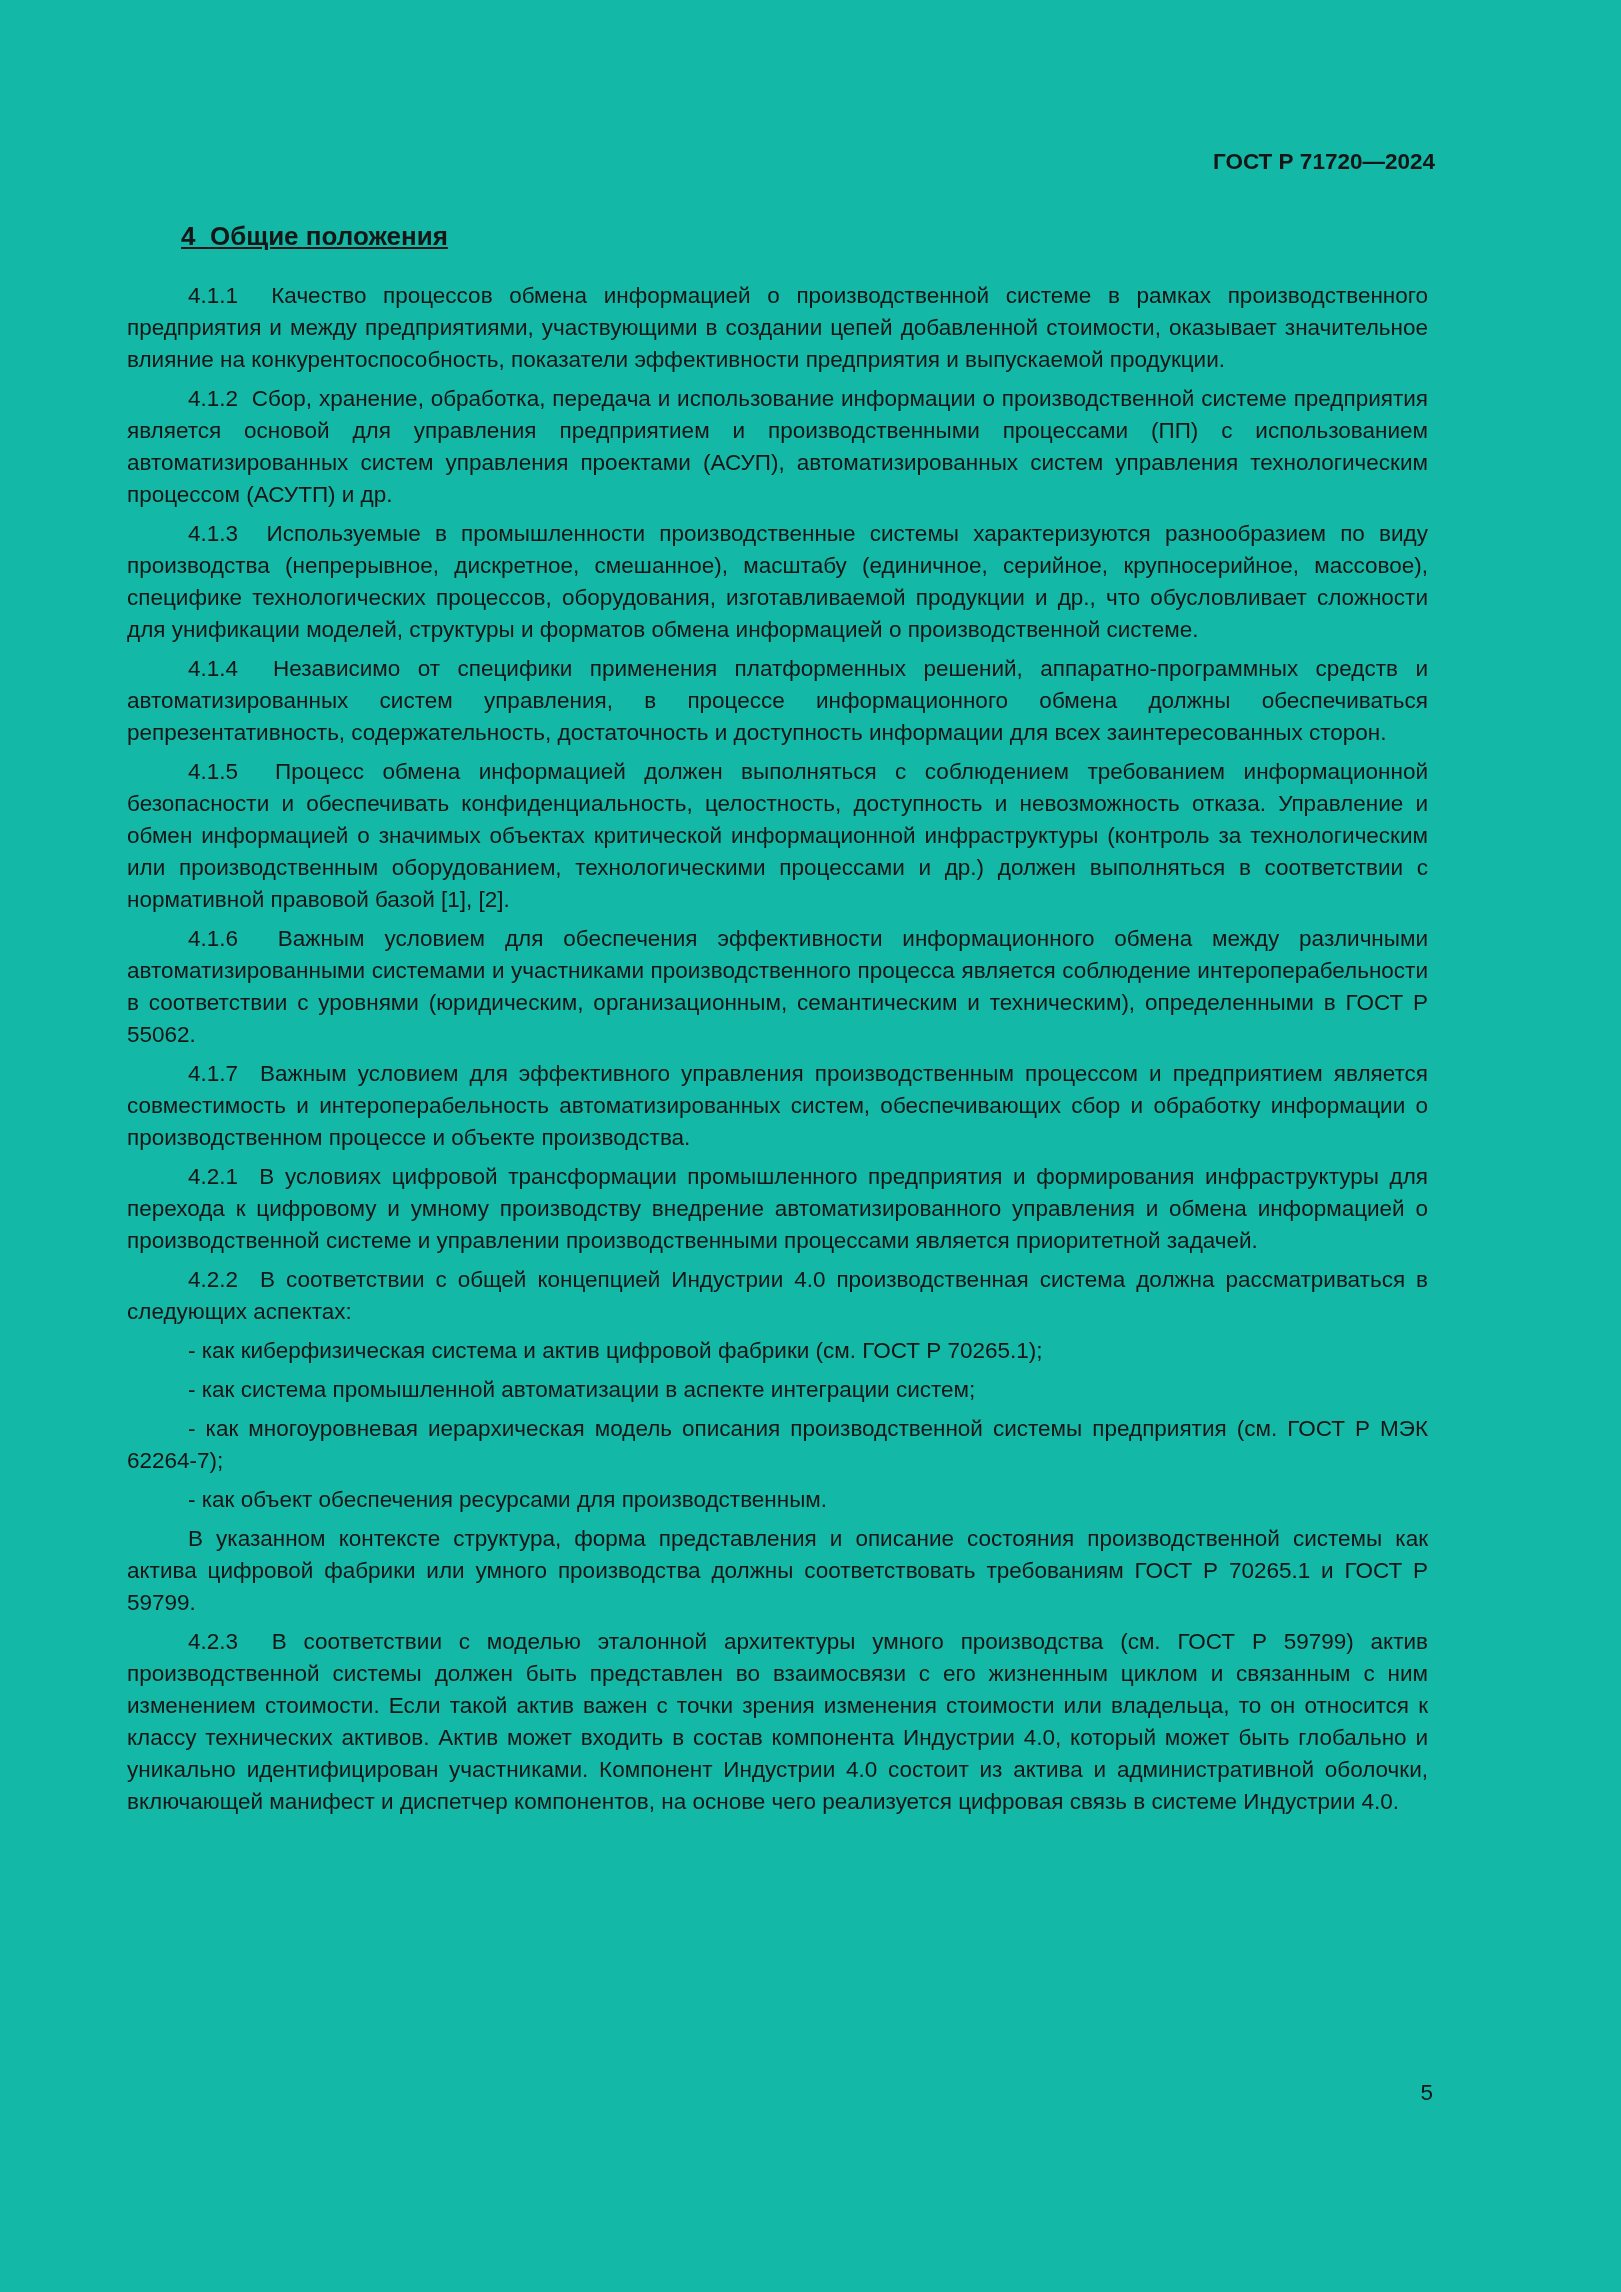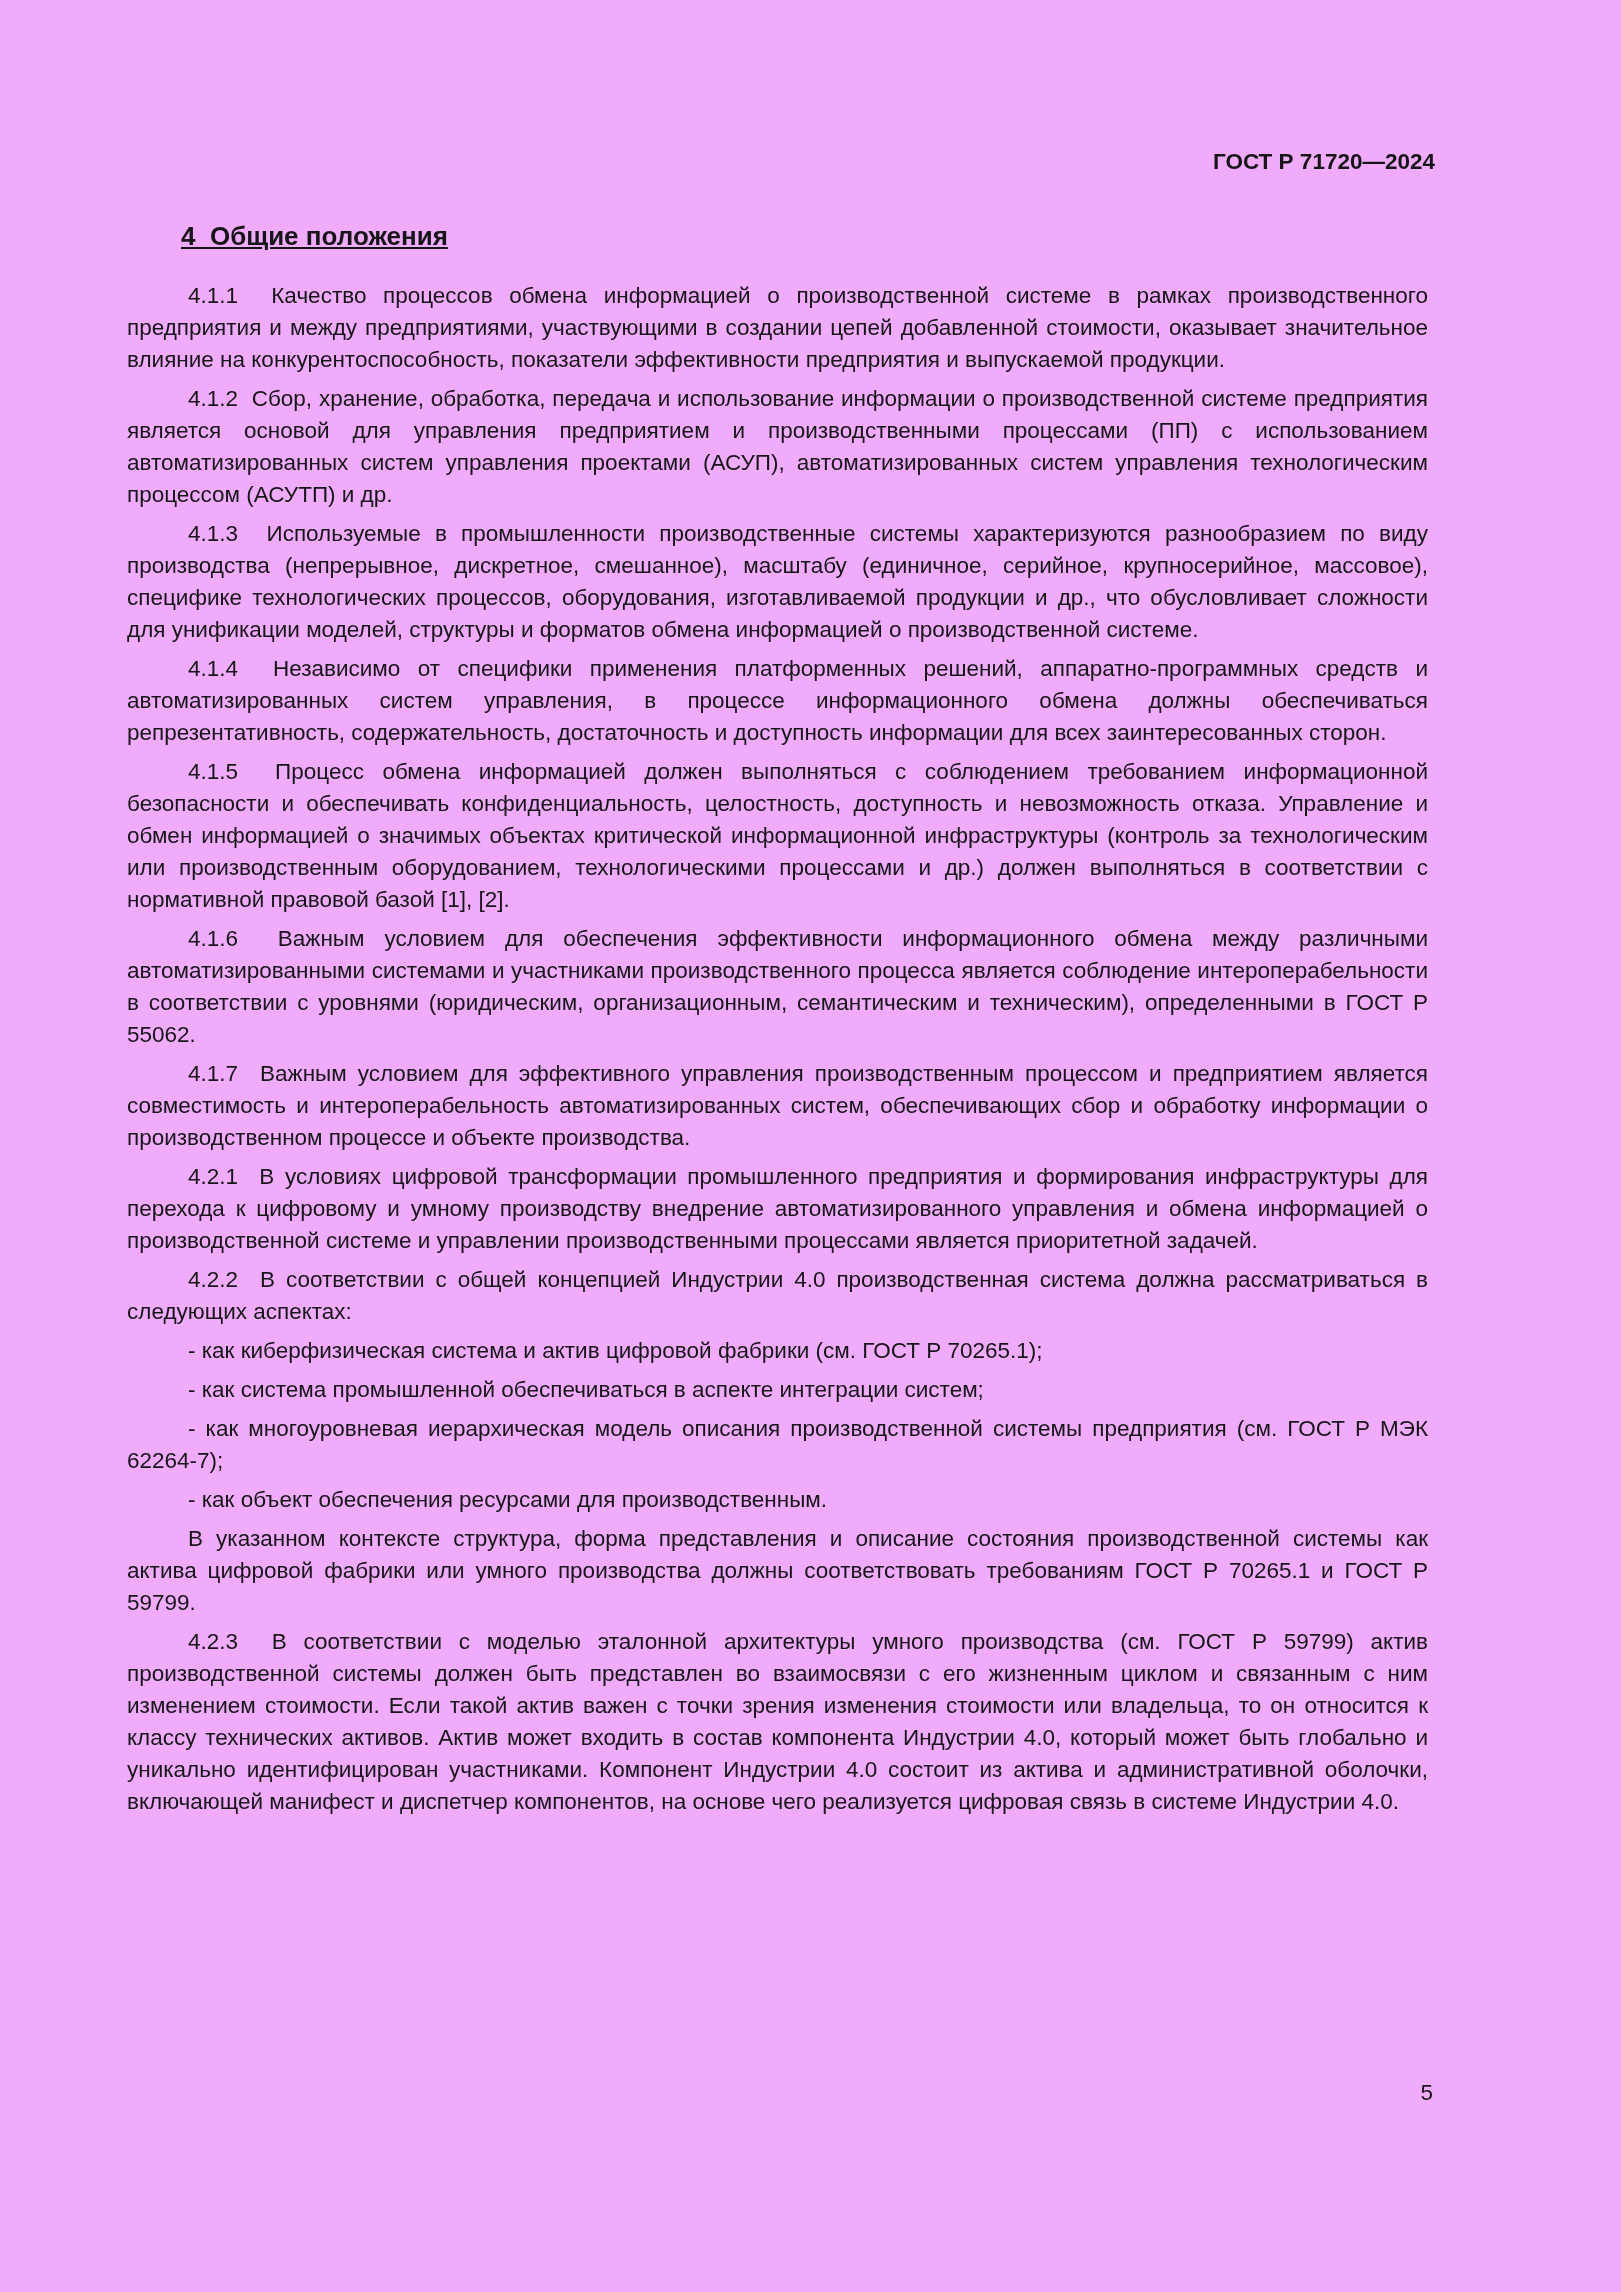--- a/index.html
+++ b/index.html
@@ -4,21 +4,21 @@
 <style>
   html, body {
     margin: 0;
     padding: 0;
     background: #ffffff;
   }
   .page {
     position: relative;
     width: 1621px;
     height: 2293px;
-    background: #f0abfc;
+    background: #14b8a6;
     font-family: "Liberation Sans", sans-serif;
     color: #161616;
     overflow: hidden;
   }
   .content {
     position: absolute;
     left: 120px;
     top: 147px;
     width: 1315px;
   }
@@ -78,21 +78,21 @@
     <p class="par">4.1.3&nbsp; Используемые в промышленности производственные системы характеризуются разнообразием по виду производства (непрерывное, дискретное, смешанное), масштабу (единичное, серийное, крупносерийное, массовое), специфике технологических процессов, оборудования, изготавливаемой продукции и др., что обусловливает сложности для унификации моделей, структуры и форматов обмена информацией о производственной системе.</p>
     <p class="par">4.1.4&nbsp; Независимо от специфики применения платформенных решений, аппаратно-программных средств и автоматизированных систем управления, в процессе информационного обмена должны обеспечиваться репрезентативность, содержательность, достаточность и доступность информации для всех заинтересованных сторон.</p>
     <p class="par">4.1.5&nbsp; Процесс обмена информацией должен выполняться с соблюдением требованием информационной безопасности и обеспечивать конфиденциальность, целостность, доступность и невозможность отказа. Управление и обмен информацией о значимых объектах критической информационной инфраструктуры (контроль за технологическим или производственным оборудованием, технологическими процессами и др.) должен выполняться в соответствии с нормативной правовой базой [1], [2].</p>
     <p class="par">4.1.6&nbsp; Важным условием для обеспечения эффективности информационного обмена между различными автоматизированными системами и участниками производственного процесса является соблюдение интероперабельности в соответствии с уровнями (юридическим, организационным, семантическим и техническим), определенными в ГОСТ Р 55062.</p>
     <p class="par">4.1.7&nbsp; Важным условием для эффективного управления производственным процессом и предприятием является совместимость и интероперабельность автоматизированных систем, обеспечивающих сбор и обработку информации о производственном процессе и объекте производства.</p>
 
 
     <p class="par">4.2.1&nbsp; В условиях цифровой трансформации промышленного предприятия и формирования инфраструктуры для перехода к цифровому и умному производству внедрение автоматизированного управления и обмена информацией о производственной системе и управлении производственными процессами является приоритетной задачей.</p>
     <p class="par">4.2.2&nbsp; В соответствии с общей концепцией Индустрии 4.0 производственная система должна рассматриваться в следующих аспектах:</p>
     <p class="par">- как киберфизическая система и актив цифровой фабрики (см. ГОСТ Р 70265.1);</p>
-    <p class="par">- как система промышленной обеспечиваться в аспекте интеграции систем;</p>
+    <p class="par">- как система промышленной автоматизации в аспекте интеграции систем;</p>
     <p class="par">- как многоуровневая иерархическая модель описания производственной системы предприятия (см. ГОСТ Р МЭК 62264-7);</p>
     <p class="par">- как объект обеспечения ресурсами для производственным.</p>
     <p class="par">В указанном контексте структура, форма представления и описание состояния производственной системы как актива цифровой фабрики или умного производства должны соответствовать требованиям ГОСТ Р 70265.1 и ГОСТ Р 59799.</p>
     <p class="par">4.2.3&nbsp; В соответствии с моделью эталонной архитектуры умного производства (см. ГОСТ Р 59799) актив производственной системы должен быть представлен во взаимосвязи с его жизненным циклом и связанным с ним изменением стоимости. Если такой актив важен с точки зрения изменения стоимости или владельца, то он относится к классу технических активов. Актив может входить в состав компонента Индустрии 4.0, который может быть глобально и уникально идентифицирован участниками. Компонент Индустрии 4.0 состоит из актива и административной оболочки, включающей манифест и диспетчер компонентов, на основе чего реализуется цифровая связь в системе Индустрии 4.0.</p>
 
   </div>
 
   <div class="page-number">5</div>
 </div>
 

